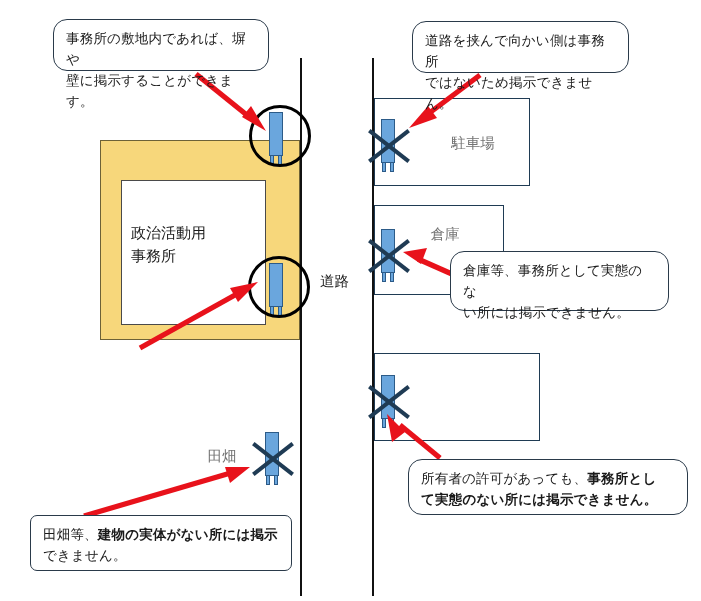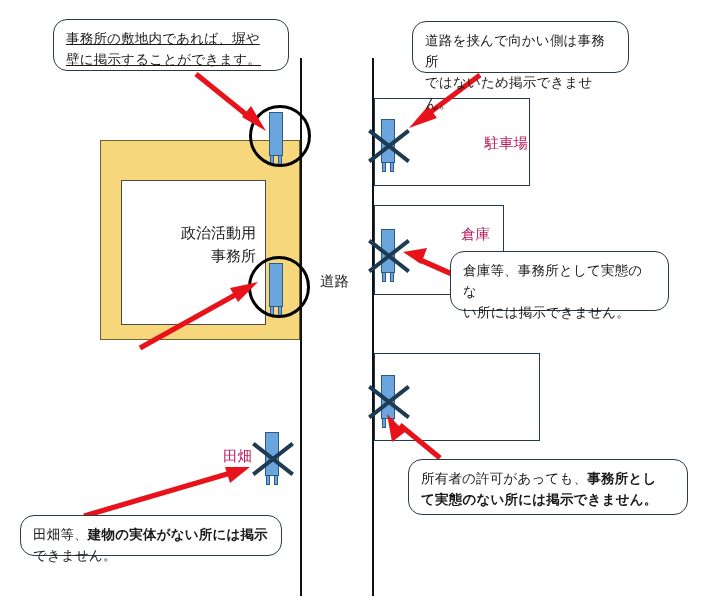--- a/index.html
+++ b/index.html
@@ -42,21 +42,21 @@
     box-sizing: border-box;
     z-index: 5;
   }
   .office-inner {
     background: #ffffff;
     border: 1px solid #4a4a4a;
     box-sizing: border-box;
     z-index: 6;
   }
   .office-label {
-    text-align: right;
+    text-align: left;
     font-size: 15px;
     line-height: 1.5;
     color: #1a1a1a;
     white-space: pre-line;
     z-index: 7;
   }
 
   
   .road-line {
     background: #111111;
@@ -70,24 +70,24 @@
   }
 
   
   .building {
     box-sizing: border-box;
     border: 1.6px solid #1f3b54;
     background: #ffffff;
     z-index: 5;
   }
   .bld-label {
-    text-align: right;
+    text-align: center;
     font-size: 14.5px;
     line-height: 1.45;
-    color: #be185d;
+    color: #737373;
     white-space: pre-line;
     z-index: 9;
     font-family: Liberation Serif, serif;
   }
 
   
   .sign {
     z-index: 12;
   }
   .sign .panel {
@@ -229,28 +229,28 @@
     <line x1="470" y1="282" x2="418" y2="259"></line>
     <polygon points="403,252 427,248 421,264"></polygon>
 
     <line x1="84" y1="516" x2="234" y2="472"></line>
     <polygon points="250,467 230,483 225,467"></polygon>
 
     <line x1="440" y1="458" x2="400" y2="425"></line>
     <polygon points="387,414 405,432 392,442"></polygon>
   </svg>
 
-  <div class="abs callout" style="left:53px; top:19px; width:236px; height:52px;text-decoration:underline;">事務所の敷地内であれば、塀や
+  <div class="abs callout" style="left:53px; top:19px; width:216px; height:52px;">事務所の敷地内であれば、塀や
 壁に掲示することができます。</div>
 
   <div class="abs callout" style="left:412px; top:21px; width:217px; height:52px;">道路を挟んで向かい側は事務所
 ではないため掲示できません。</div>
 
 
   <div class="abs callout" style="left:450px; top:251px; width:219px; height:60px;">倉庫等、事務所として実態のな
 い所には掲示できません。</div>
 
-  <div class="abs callout" style="left:20px; top:515px; width:262px; height:41px;"><span>田畑等、</span><b>建物の実体がない所には掲示</b><span>できません。</span></div>
+  <div class="abs callout" style="left:30px; top:515px; width:262px; height:56px;border-radius:7px;"><span>田畑等、</span><b>建物の実体がない所には掲示</b><span>できません。</span></div>
 
   <div class="abs callout" style="left:408px; top:459px; width:280px; height:56px;"><span>所有者の許可があっても、</span><b>事務所とし
 て実態のない所には掲示できません。</b></div>
 
 </div>
 
 </body></html>

